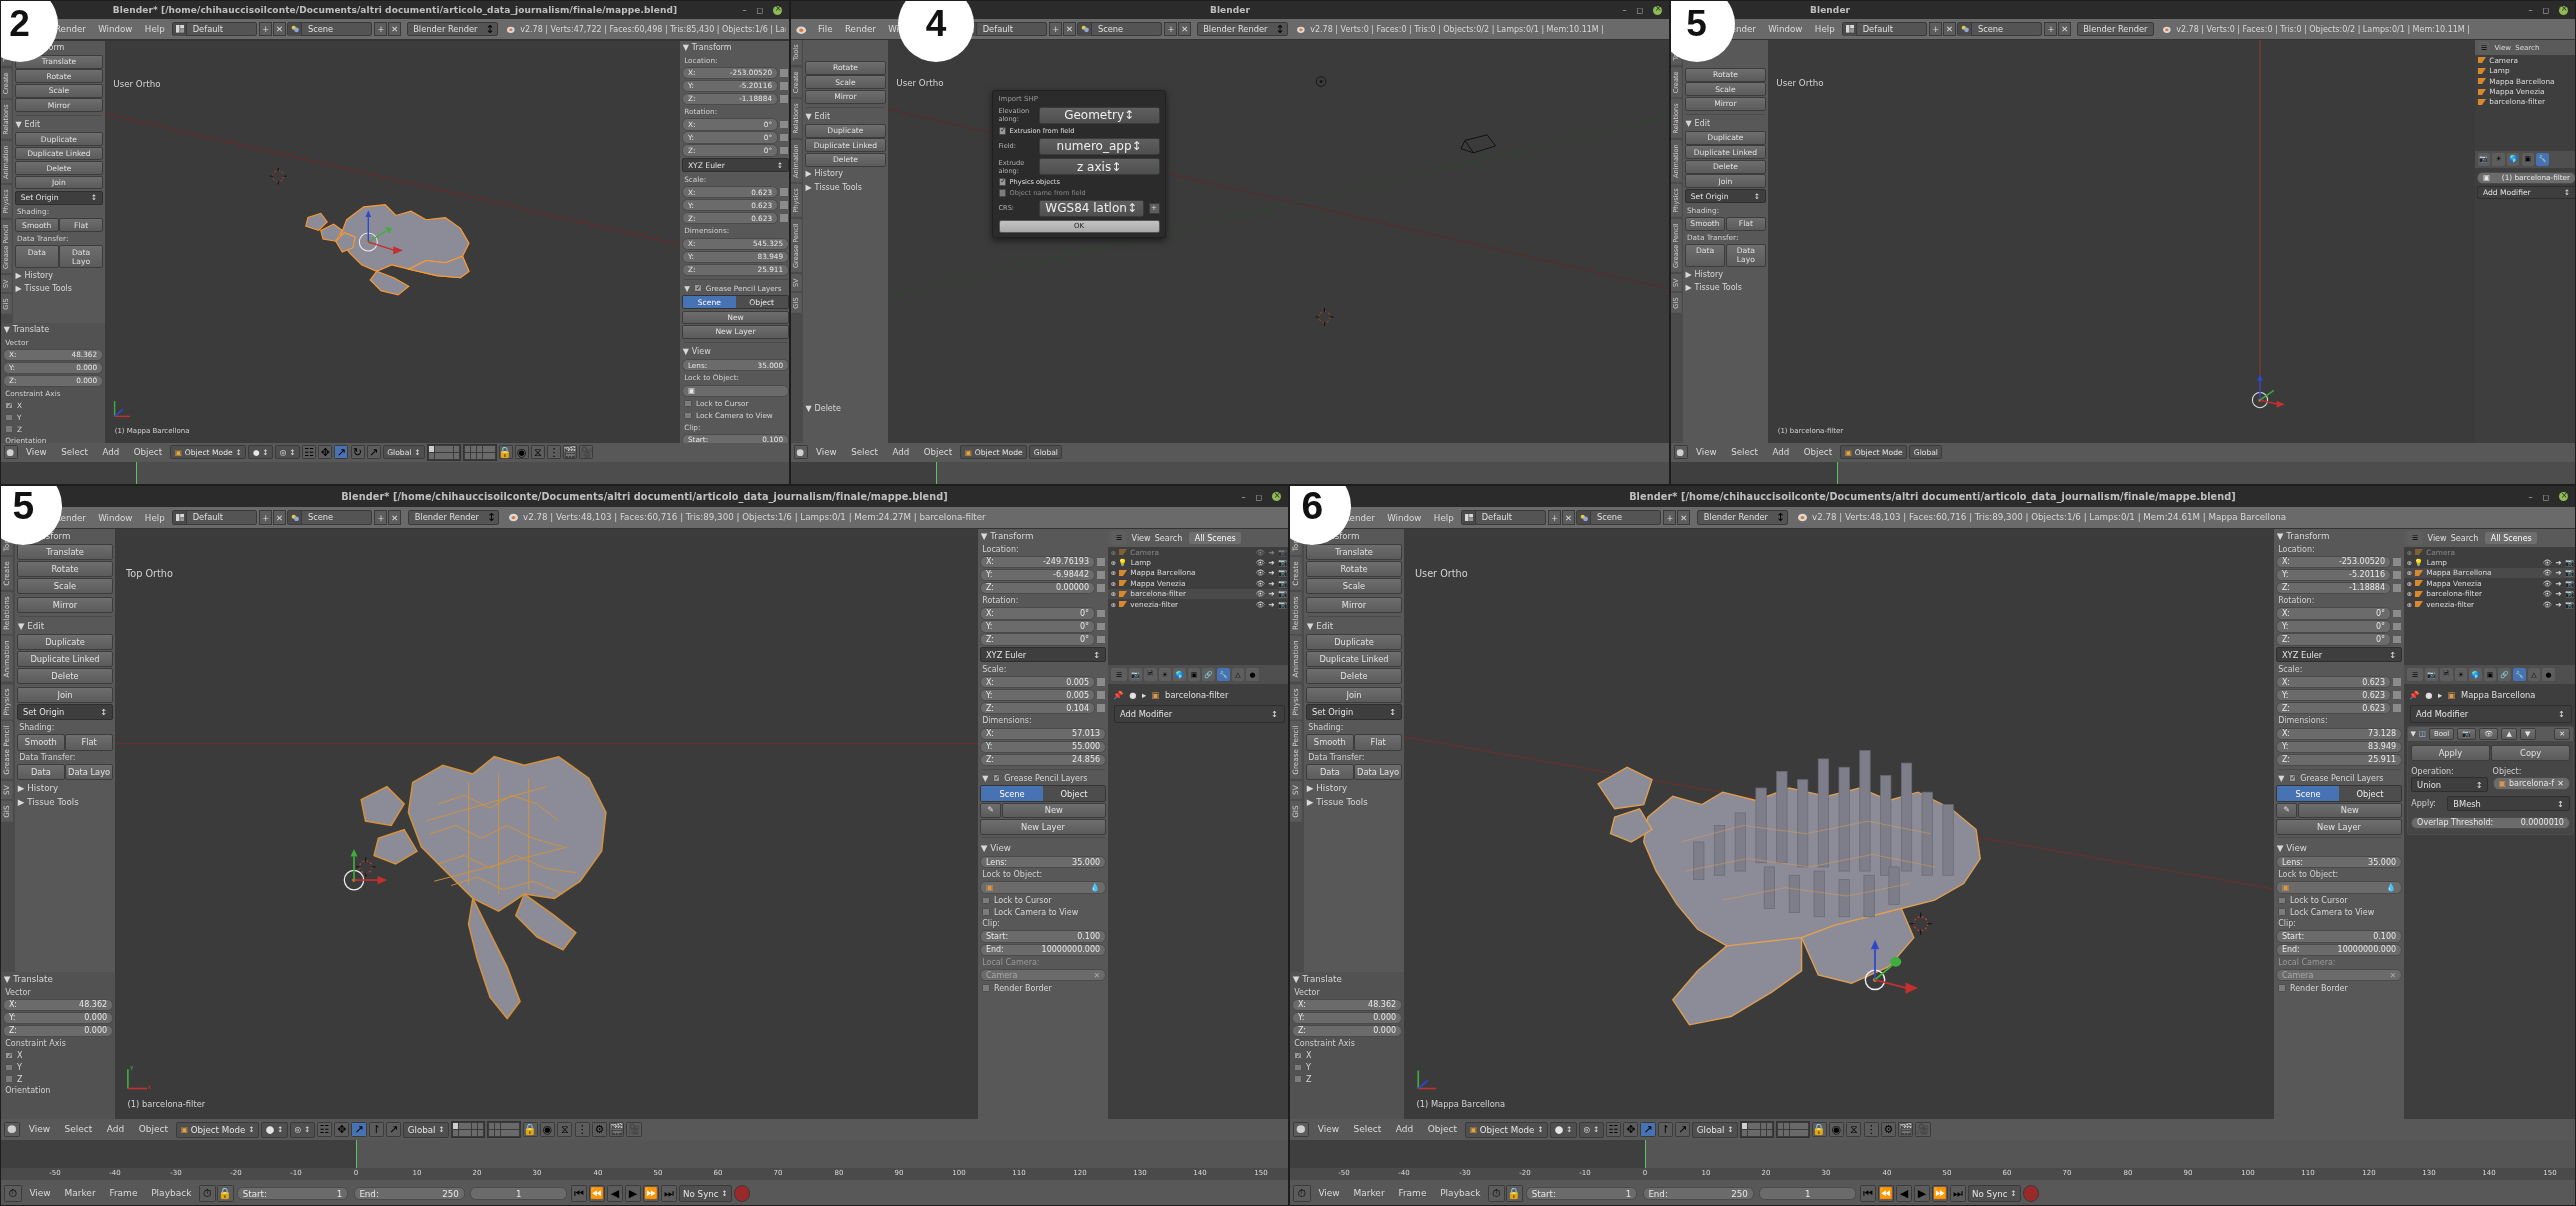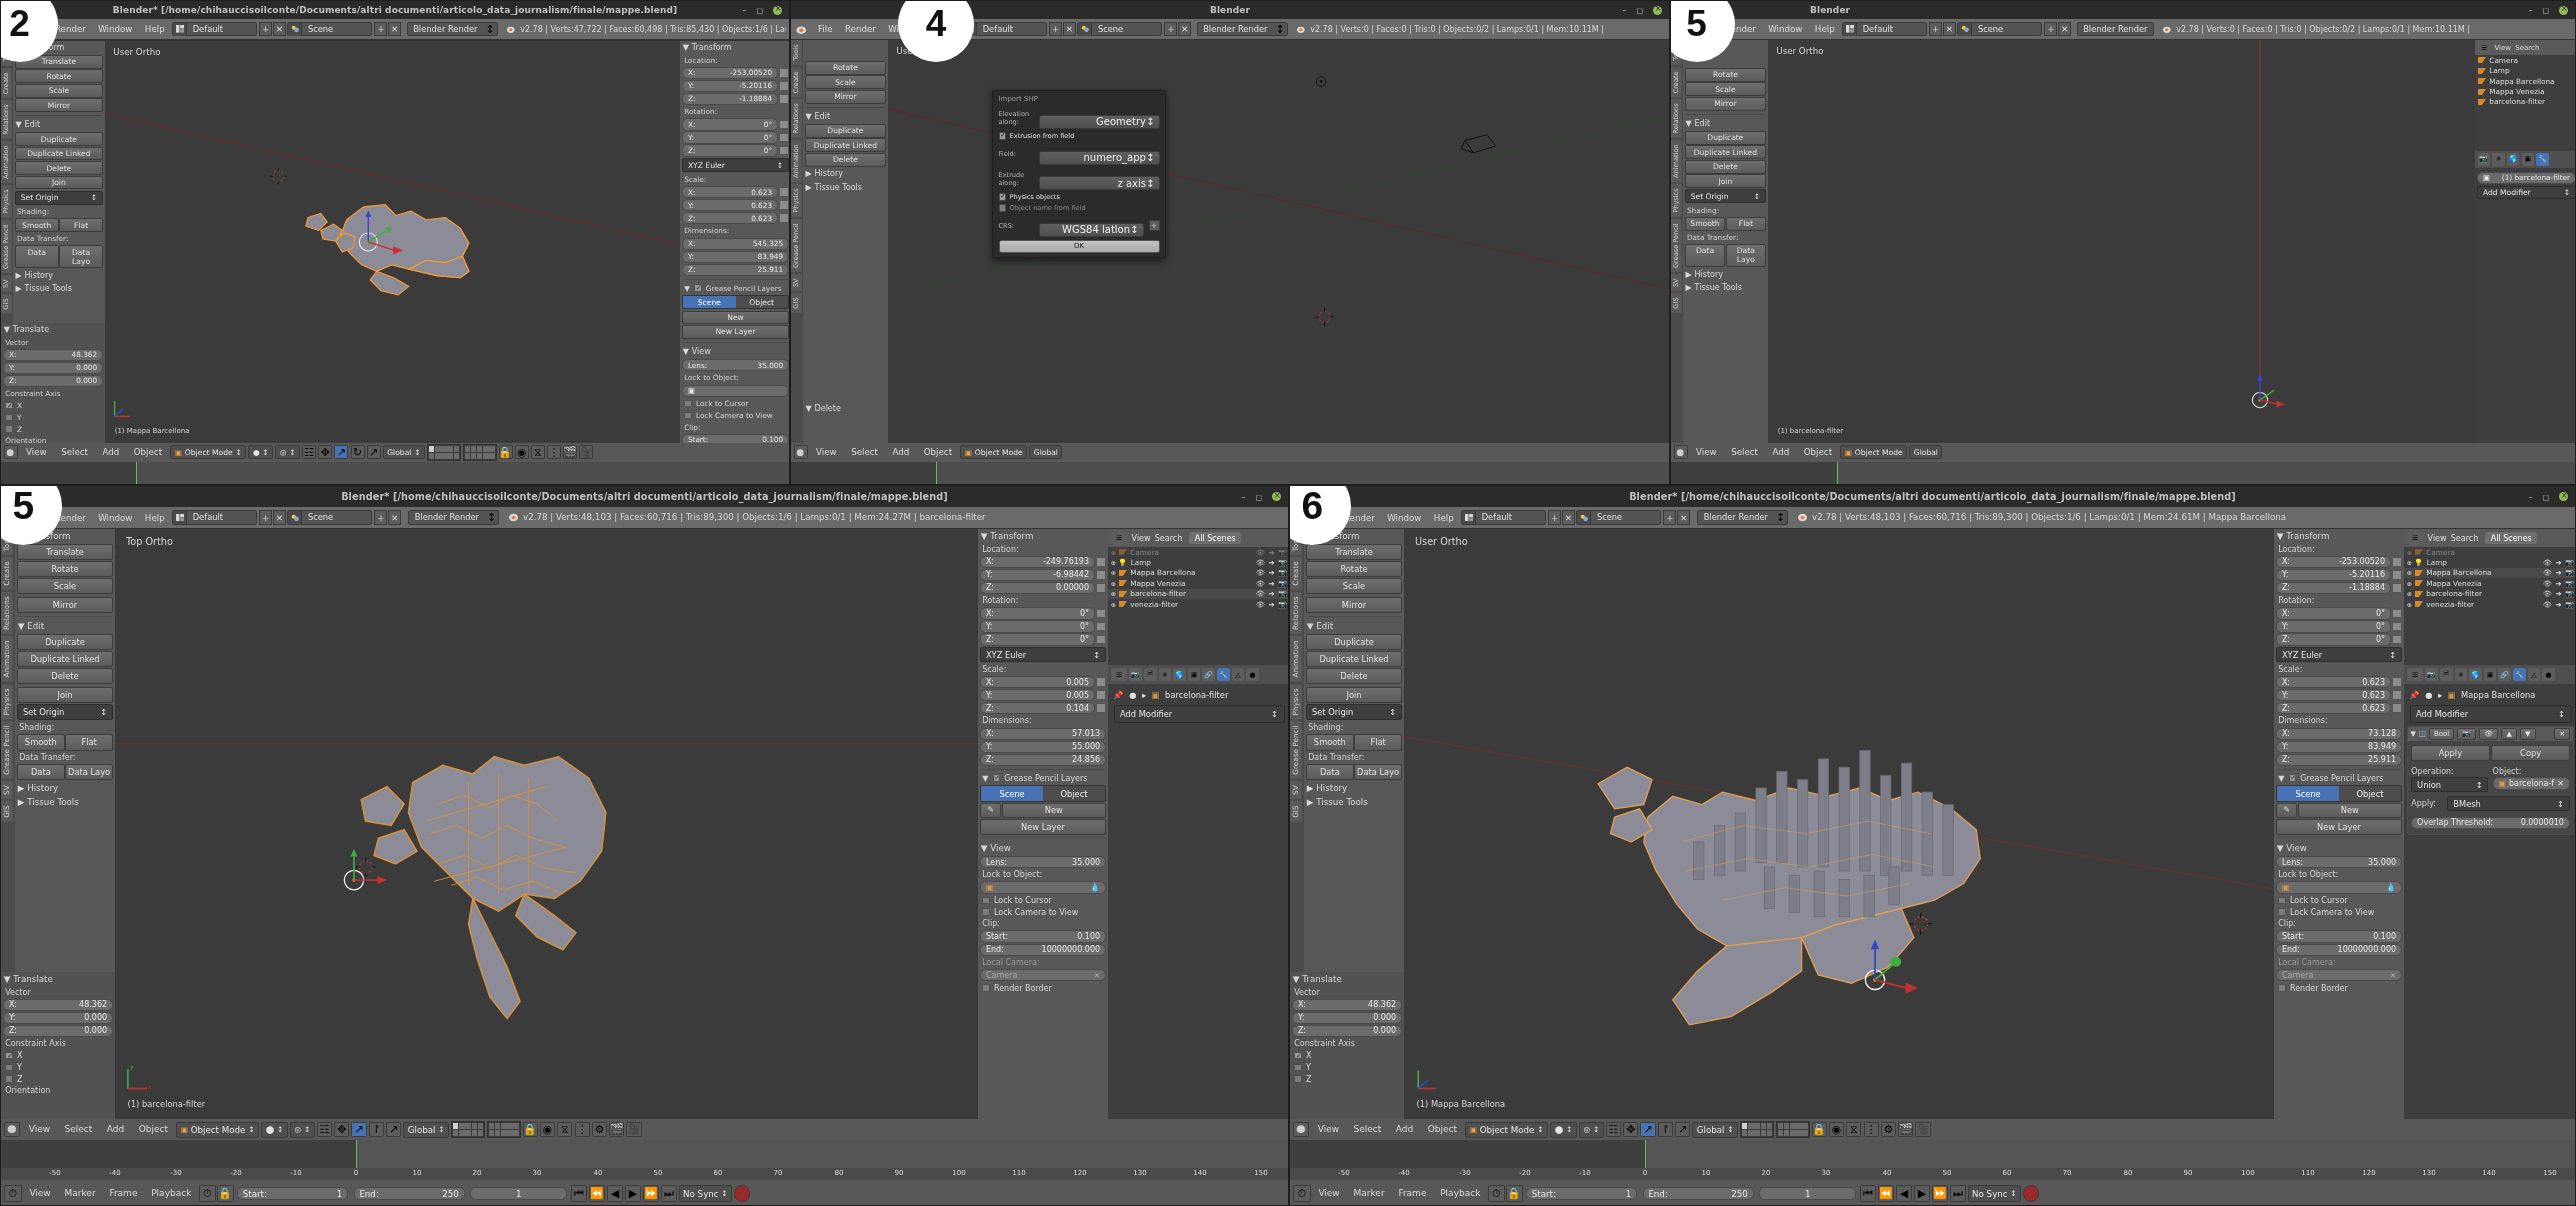--- a/index.html
+++ b/index.html
@@ -22,21 +22,21 @@
   .ddtxt{padding:0 5.5px;color:#e0e0e0;font-size:8.3px;min-width:69px;line-height:13px;}
   .sqbtn{width:13px;height:14.5px;background:#5d5d5d;border:0.7px solid #3a3a3a;color:#ddd;font-size:8.3px;display:flex;align-items:center;justify-content:center;margin-left:0.7px;}
   .statusbar{flex:1;display:flex;align-items:center;gap:4.2px;padding-left:7px;overflow:hidden;}
   .stxt{color:#d8d8d8;font-size:8px;white-space:nowrap;}
 
   
   .edhdr{height:18px;background:#585858;display:flex;align-items:center;padding:0 2.8px;gap:1.4px;border-top:0.7px solid #333;}
 
   
   .viewport{position:absolute;background:#3b3b3b;overflow:hidden;}
-  .vplabel{position:absolute;color:#d5d5d5;font-size:8.7px;}
+  .vplabel{position:absolute;color:#d5d5d5;font-size:8.7px;margin-top:32px;}
 
   
   .region{position:absolute;background:#585858;overflow:hidden;}
   .tabcol{position:absolute;left:0;top:0;width:11.8px;background:#4b4b4b;}
   .vtab{writing-mode:vertical-rl;transform:rotate(180deg);background:#5a5a5a;color:#d0d0d0;font-size:6.6px;padding:4.2px 1.4px;margin-bottom:2.1px;border-radius:0 0 0 2.1px;text-align:center;}
   .ptitle{color:#d9d9d9;font-size:8px;padding:2.1px 2.8px;display:flex;align-items:center;gap:2.8px;}
   .btn{background:linear-gradient(#6e6e6e,#5b5b5b);border:0.7px solid #3c3c3c;border-radius:2.1px;color:#e2e2e2;font-size:7.6px;text-align:center;padding:1.4px 2.8px;margin:0.7px 2.1px;display:block;}
   .btnrow{display:flex;gap:0.7px;margin:0.7px 2.1px;}
   .btnrow .btn{flex:1;margin:0;}
   .lbl{color:#d2d2d2;font-size:7.3px;padding:1.4px 4.2px;}
@@ -92,21 +92,21 @@
   .glayer i.on{background:#cfcfcf;}
 
   
   .badge{position:absolute;border-radius:50%;background:#fff;display:flex;align-items:center;justify-content:center;font-family:"Liberation Sans",sans-serif;font-weight:bold;color:#111;z-index:60;}
 
   
   .dialog{position:absolute;background:#2b2b2b;border:0.7px solid #202020;border-radius:2.8px;padding:4.2px 5.5px;z-index:40;box-shadow:0 2.1px 7px rgba(0,0,0,.5);}
   .dlgtitle{color:#9a9a9a;font-size:7px;margin-bottom:3.5px;}
   .drow{display:flex;align-items:center;gap:4.2px;margin-bottom:2.8px;}
   .dlab{color:#b4b4b4;font-size:6.6px;width:36px;}
-  .dfield{flex:1;background:linear-gradient(#5f5f5f,#4f4f4f);border:0.7px solid #3a3a3a;border-radius:2.1px;color:#efefef;font-size:10px;padding:0.7px 4.2px;display:flex;justify-content:flex-end;margin-top:8px;}
+  .dfield{flex:1;background:linear-gradient(#5f5f5f,#4f4f4f);border:0.7px solid #3a3a3a;border-radius:2.1px;color:#efefef;font-size:12px;padding:0.7px 4.2px;display:flex;justify-content:center;}
   .dchk{display:flex;align-items:center;gap:3.5px;margin-bottom:2.8px;color:#e2e2e2;font-size:6.6px;}
   .dok{background:linear-gradient(#c3c3c3,#a9a9a9);border:0.7px solid #555;border-radius:2.1px;text-align:center;color:#1d1d1d;font-size:7px;padding:1.4px;margin-top:2.8px;}
 
   svg{display:block;}
   .axisgiz{position:absolute;}
 </style>
 </head>
 <body>
 
 <div class="panel" style="left:0px;top:0px;width:790px;height:485px;">

